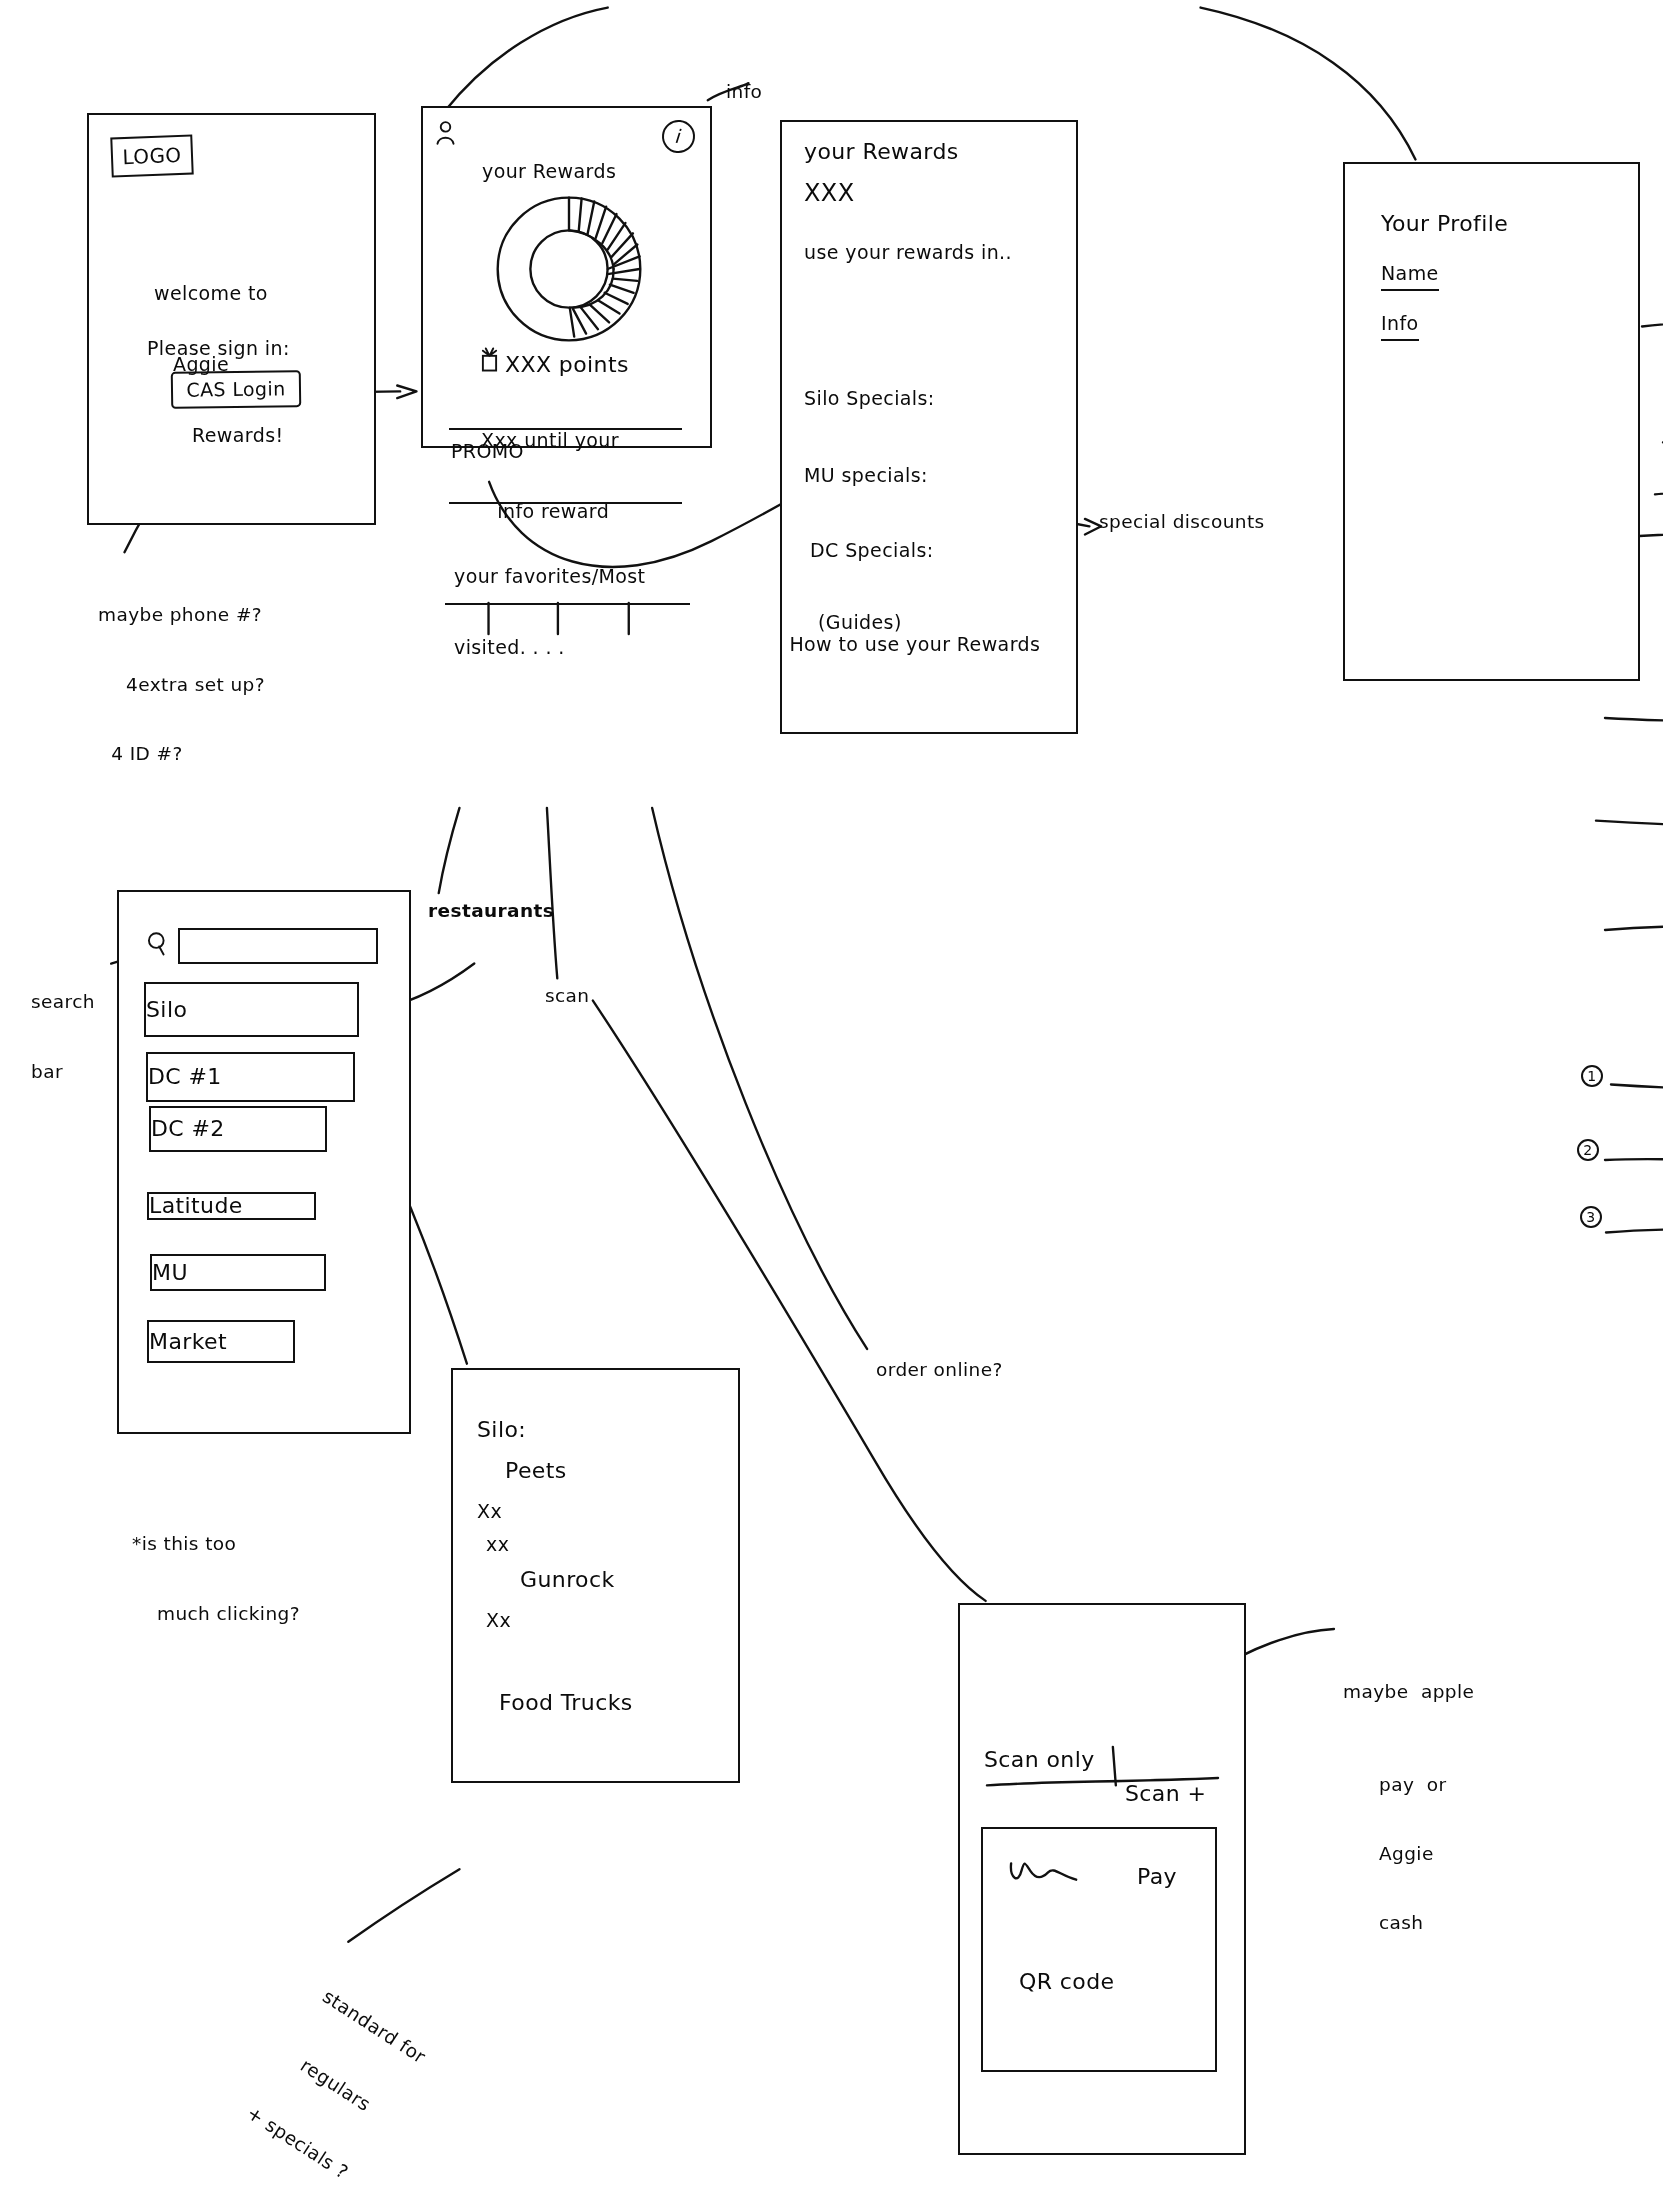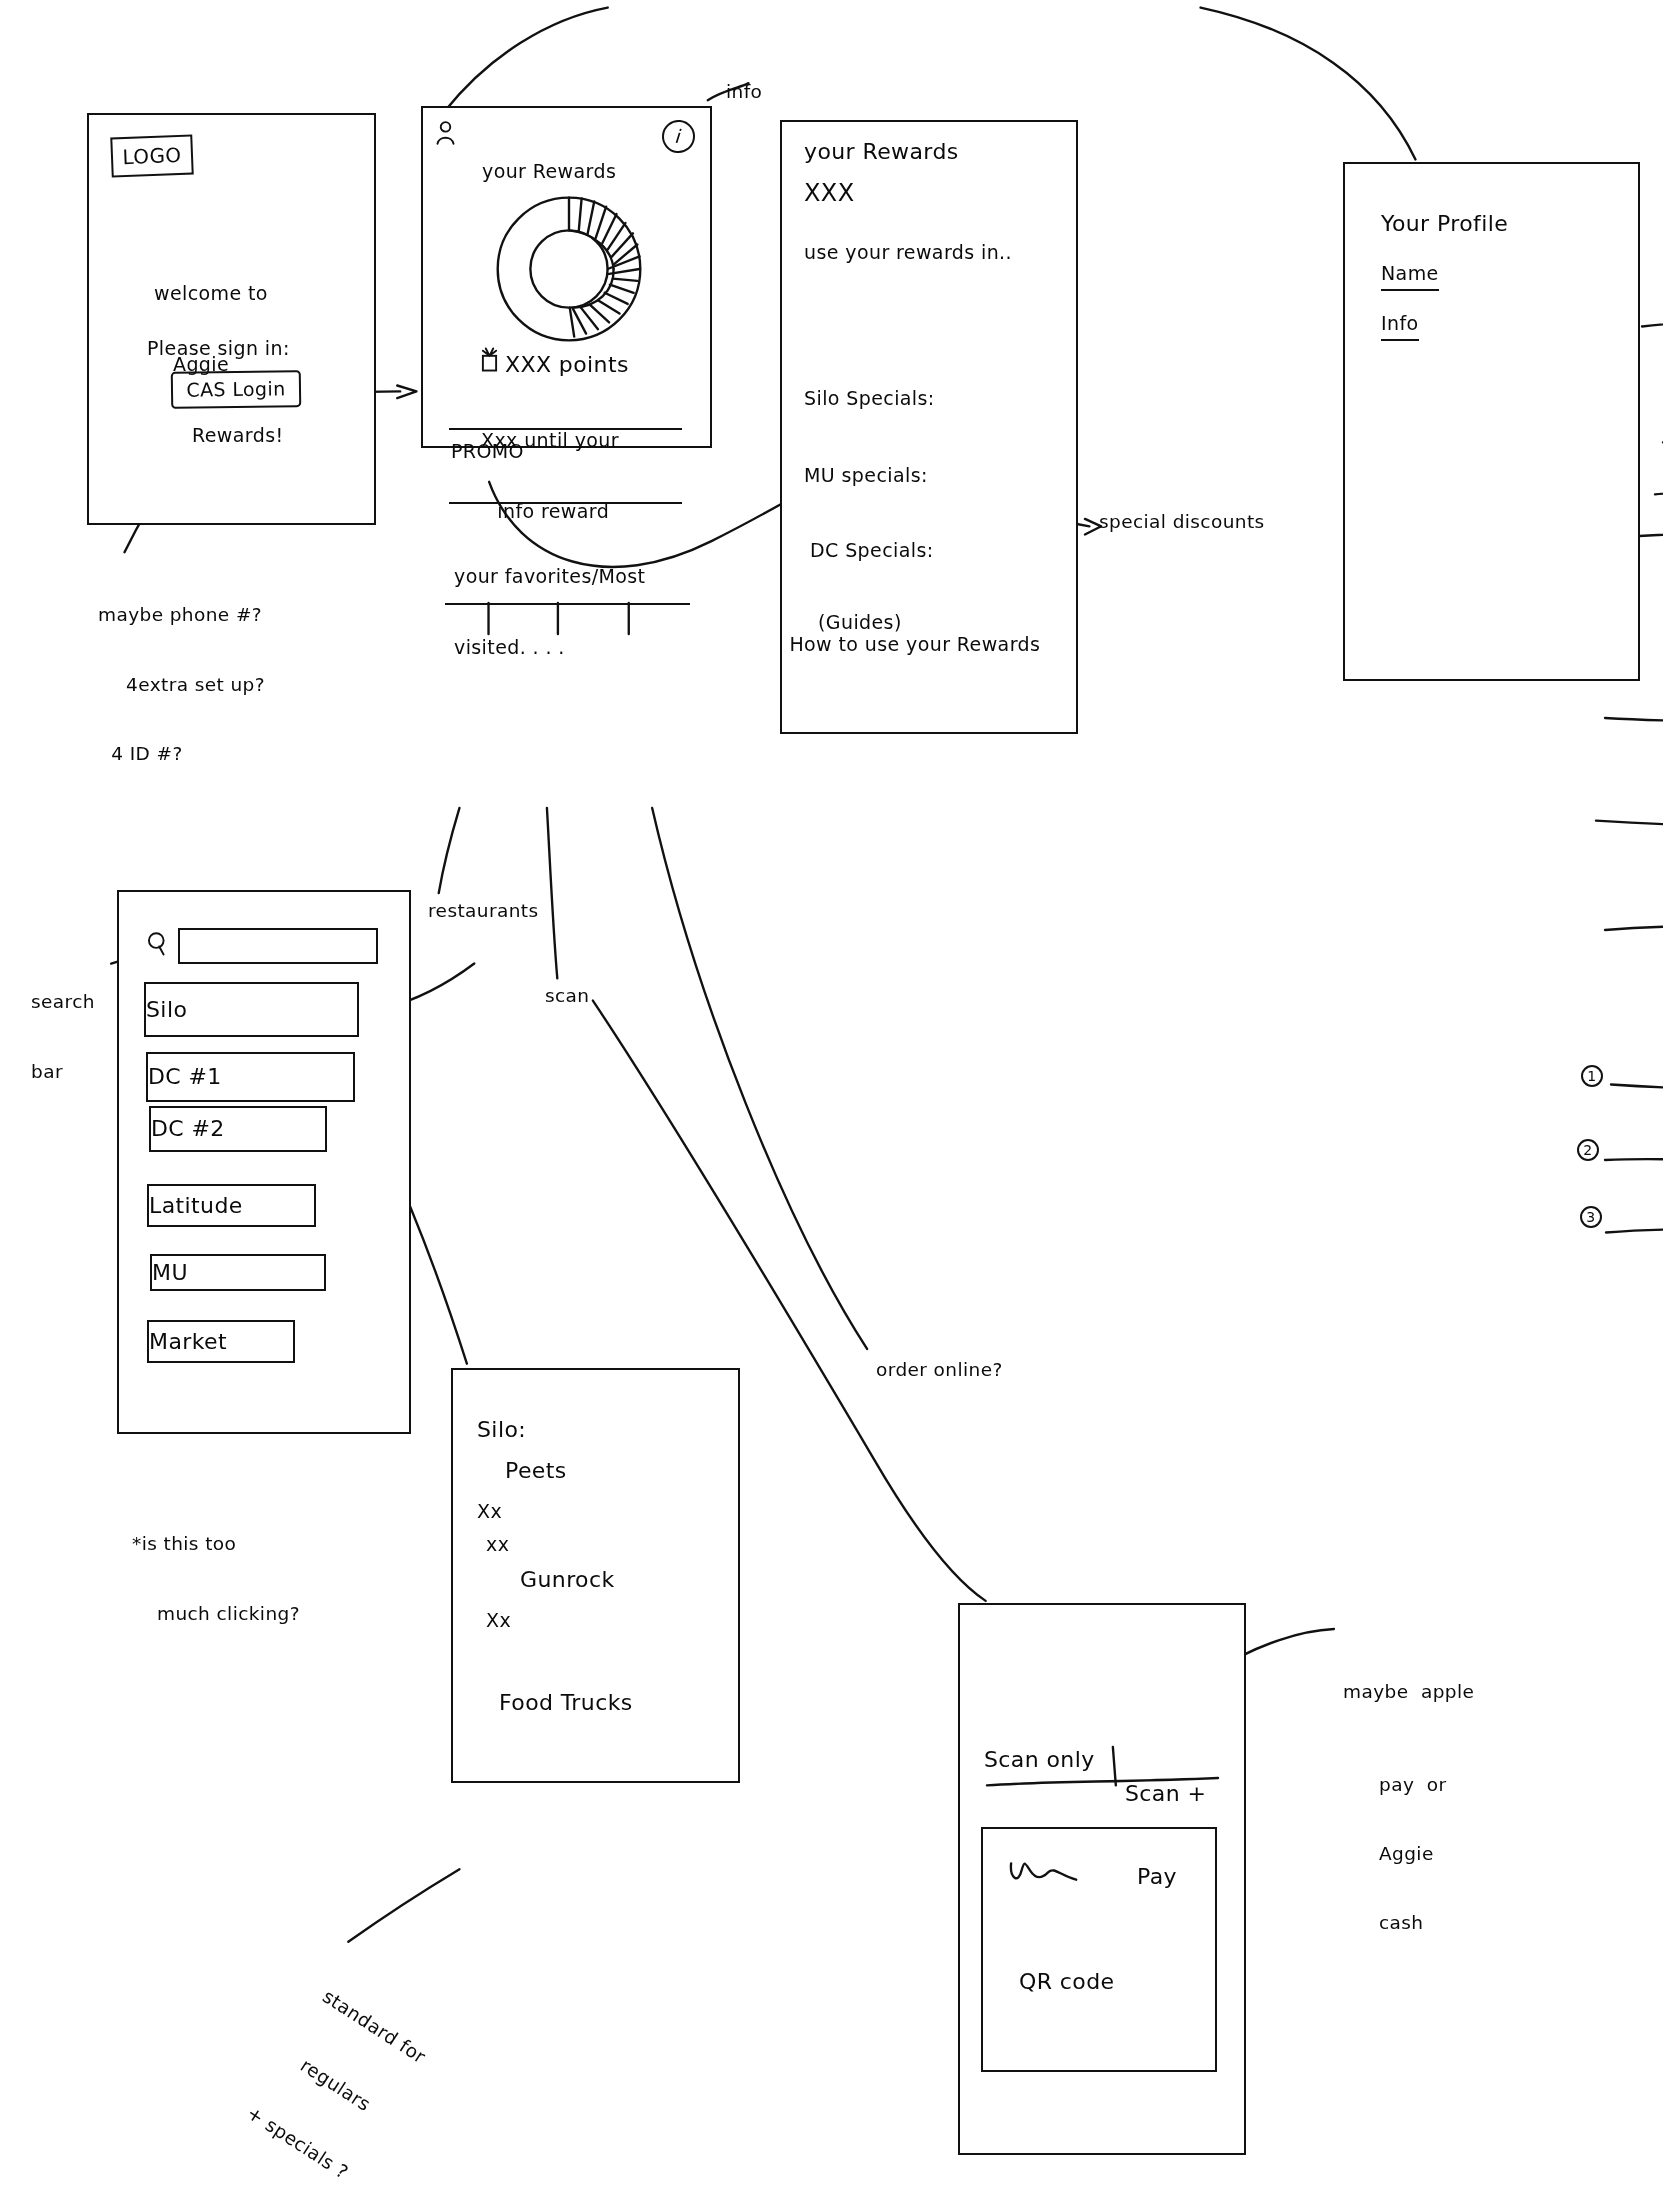--- a/index.html
+++ b/index.html
@@ -96,21 +96,21 @@
           border:2.2px solid #111;box-sizing:border-box;}
   #qr-label{position:absolute;left:36px;top:139px;}
 
   
   .anno{position:absolute;}
   #anno-maybe-phone{left:98px;top:557px;}
   #anno-maybe-phone div:nth-child(2){margin-left:28px;}
   #anno-maybe-phone div:nth-child(3){margin-left:13.3px;}
   #anno-info{left:726px;top:80px;}
   #anno-special-discounts{left:1099px;top:510px;}
-  #anno-restaurants{left:428px;top:899px;}
+  #anno-restaurants{left:428px;top:899px;font-weight:bold;}
   #anno-scan{left:545px;top:984px;}
   #anno-search-bar{left:31px;top:944px;}
   #anno-order-online{left:876px;top:1358px;}
   #anno-too-much{left:132px;top:1486px;}
   #anno-too-much div:nth-child(2){margin-left:25px;}
   #anno-apple-pay{left:1343px;top:1634px;}
   #anno-apple-pay div:nth-child(2){margin-left:36px;margin-top:23px;}
   #anno-apple-pay div:nth-child(3){margin-left:36px;}
   #anno-apple-pay div:nth-child(4){margin-left:36px;}
   #anno-standard{left:356px;top:1946px;transform:rotate(33deg);transform-origin:0 0;}
@@ -305,21 +305,21 @@
 <div class="frame" id="screen-search">
   <svg id="search-q" viewBox="0 0 30 34" style="width:22px;height:25px;">
     <circle class="stroke-thin" cx="14" cy="13" r="10"></circle>
     <path class="stroke-thin" d="M18 21 L24 32"></path>
   </svg>
   <div id="search-input-box"></div>
 
   <div class="list-item hand hand-lg" style="top:90px;width:215px;height:55px;">Silo</div>
   <div class="list-item hand hand-lg" style="top:160px;width:209px;height:50px;left:27px;">DC #1</div>
   <div class="list-item hand hand-lg" style="top:214px;width:178px;height:46px;left:30px;">DC #2</div>
-  <div class="list-item hand hand-lg" style="top:292px;width:169px;height:43px;left:28px;">Latitude</div>
+  <div class="list-item hand hand-lg" style="top:300px;width:169px;height:28px;left:28px;">Latitude</div>
   <div class="list-item hand hand-lg" style="top:362px;width:176px;height:37px;left:31px;">MU</div>
   <div class="list-item hand hand-lg" style="top:428px;width:148px;height:43px;left:28px;">Market</div>
 </div>
 
 <div class="frame" id="screen-menu">
   <div id="menu-title" class="hand hand-lg">Silo:</div>
   <div id="menu-peets" class="hand hand-lg">Peets</div>
 
   <div class="hand hand-md" style="position:absolute;left:24px;top:130px;">Xx</div>
   <div class="hand hand-md" style="position:absolute;left:33px;top:163px;">xx</div>

